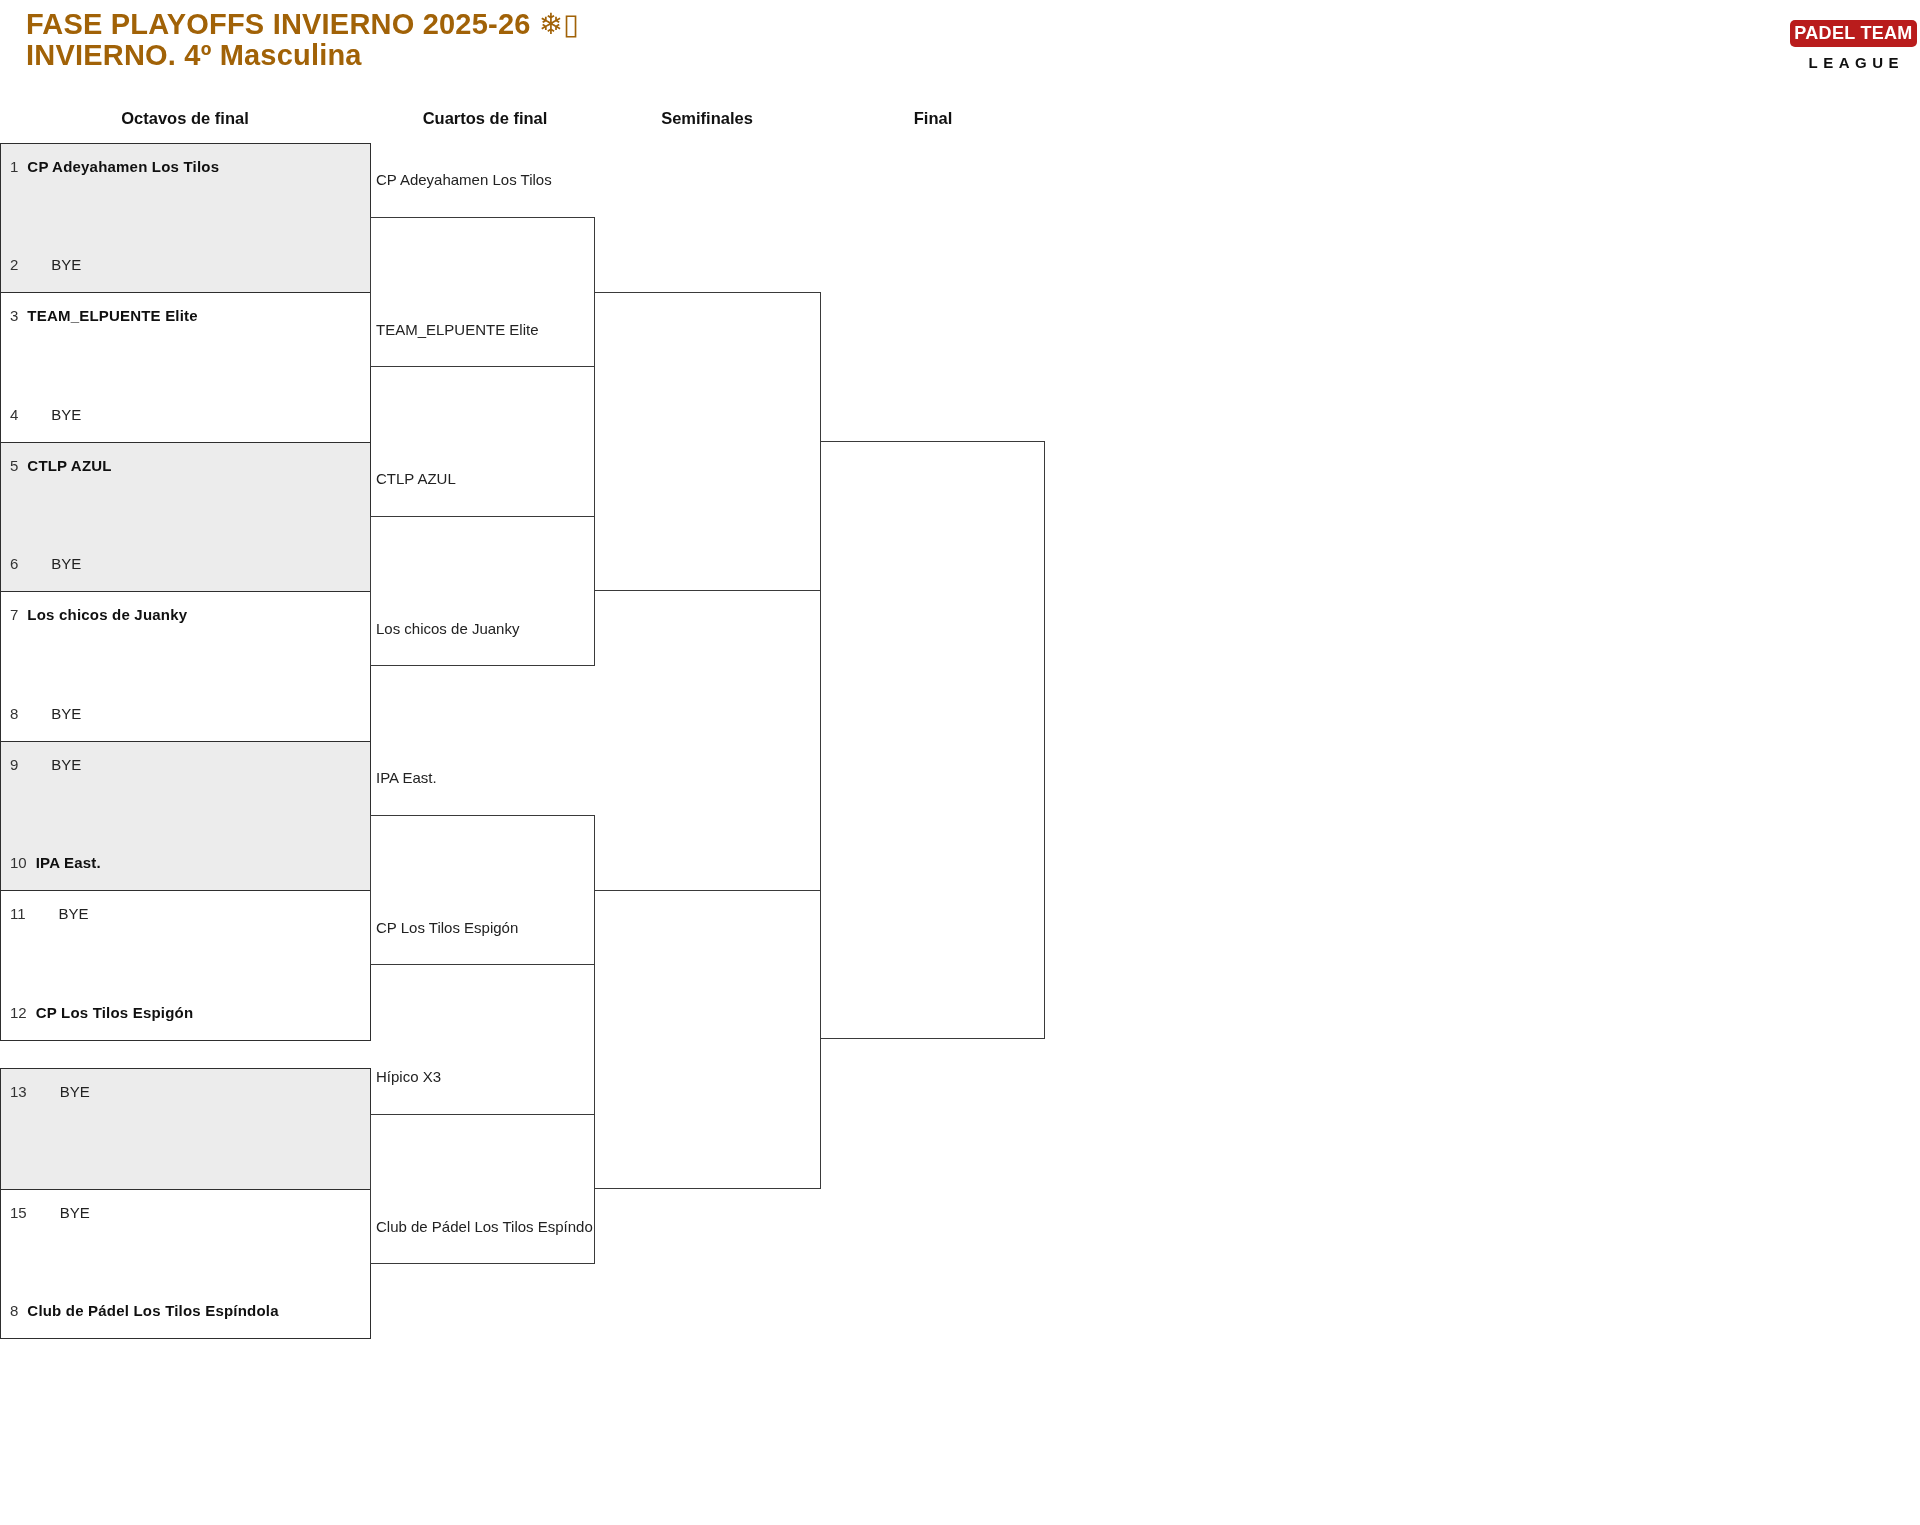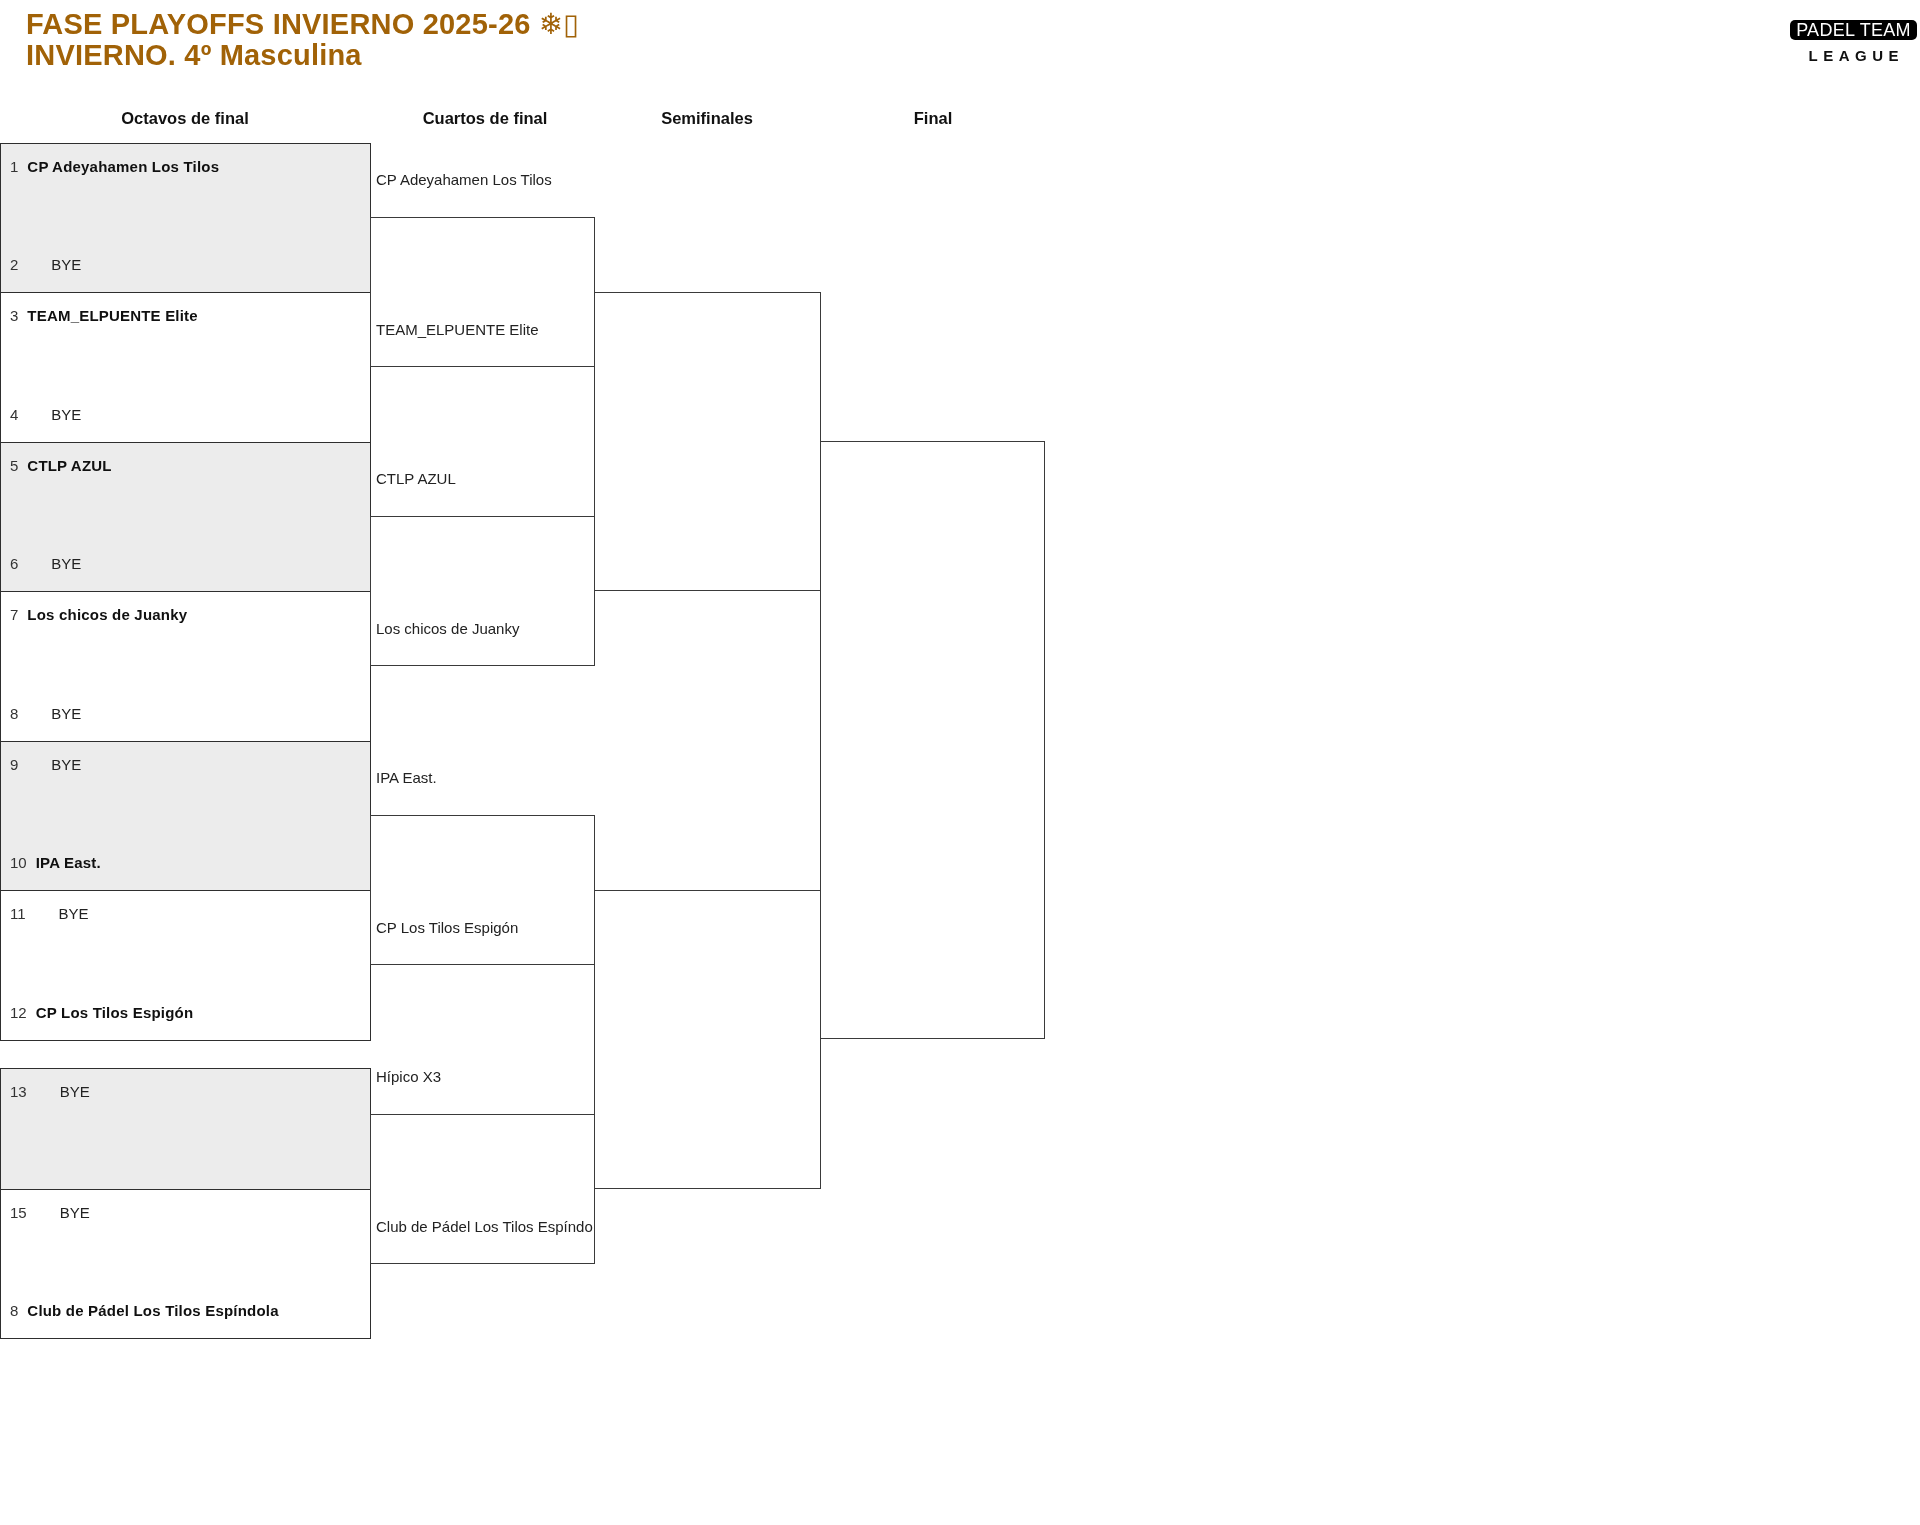--- a/index.html
+++ b/index.html
@@ -9,22 +9,22 @@
     font-family:"Liberation Sans","DejaVu Sans",sans-serif;
     color:#111;
   }
   .canvas { position:absolute; left:0; top:0; width:1920px; height:1525px; }
 
   
   .title { position:absolute; left:6px; top:9px; font-size:29px; line-height:31px;
            font-weight:700; color:#a16207; letter-spacing:0.2px;margin-left:20px; }
 
   .logo { position:absolute; left:1790px; top:20px; width:127px; }
-  .logo-red { height:20px; background:#000000; border-radius:5px; color:#ffffff;
-              font-weight:400; font-size:18px; letter-spacing:0.3px;
+  .logo-red { height:27px; background:#b91c1c; border-radius:5px; color:#ffffff;
+              font-weight:700; font-size:18px; letter-spacing:0.3px;
               display:flex; align-items:center; justify-content:center; }
   .logo-league { margin-top:7px; text-align:center; font-size:15px; font-weight:800;
                  color:#101010; letter-spacing:5.5px; text-indent:5.5px; }
 
   
   .colhead { position:absolute; top:109px; width:224px; text-align:center;
              font-size:16.5px; font-weight:600; color:#111; }
 
   
   .obox { position:absolute; left:0; width:371px; background:#ffffff;

